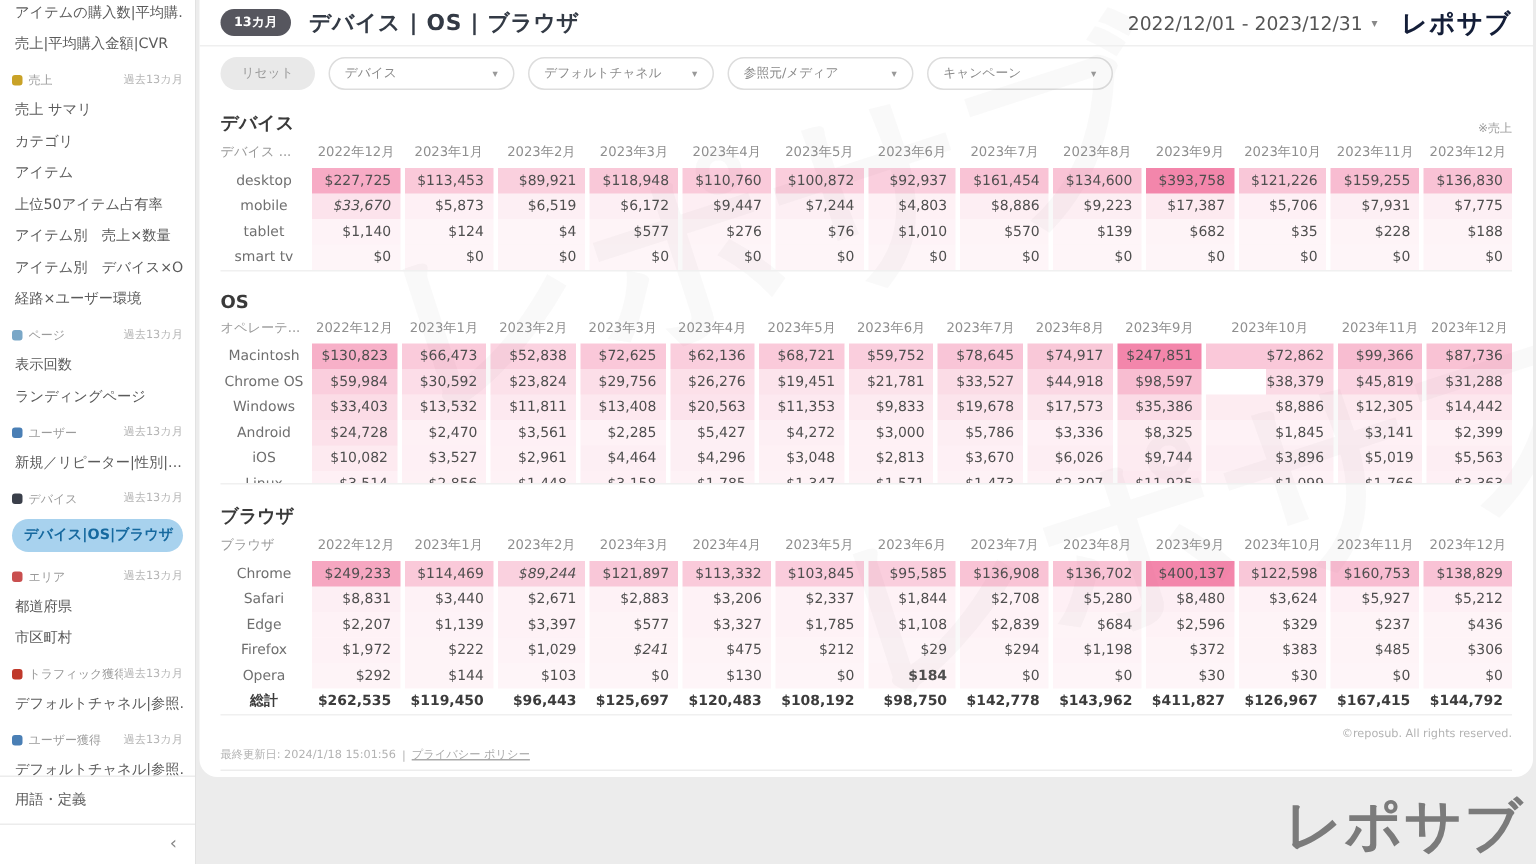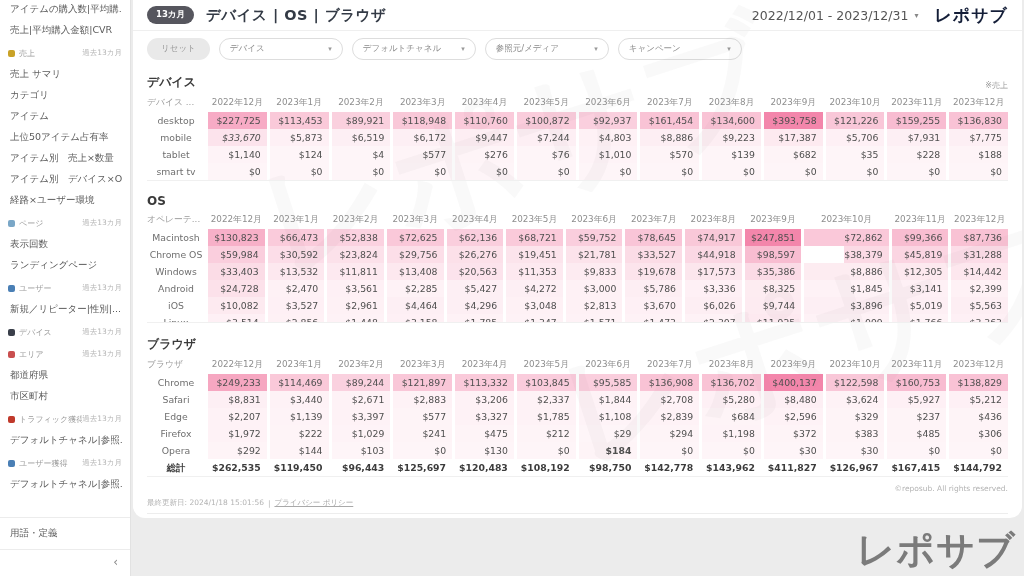--- a/index.html
+++ b/index.html
@@ -101,20 +101,21 @@
         <span class="side-ico" style="background: rgb(74, 127, 181);"></span>
         <span class="side-sec-label">ユーザー</span>
         <span class="side-sec-meta">過去13カ月</span>
       </div>
       <div class="side-link">新規／リピーター|性別|...</div>
       <div class="side-section">
         <span class="side-ico" style="background: rgb(58, 63, 74);"></span>
         <span class="side-sec-label">デバイス</span>
         <span class="side-sec-meta">過去13カ月</span>
       </div>
+      <div class="side-link active">デバイス|OS|ブラウザ</div>
       <div class="side-section">
         <span class="side-ico" style="background: rgb(201, 79, 79);"></span>
         <span class="side-sec-label">エリア</span>
         <span class="side-sec-meta">過去13カ月</span>
       </div>
       <div class="side-link">都道府県</div>
       <div class="side-link">市区町村</div>
       <div class="side-section">
         <span class="side-ico" style="background: rgb(192, 57, 43);"></span>
         <span class="side-sec-label">トラフィック獲得</span>
@@ -371,21 +372,21 @@
             <div class="th">2023年6月</div>
             <div class="th">2023年7月</div>
             <div class="th">2023年8月</div>
             <div class="th">2023年9月</div>
             <div class="th">2023年10月</div>
             <div class="th">2023年11月</div>
             <div class="th">2023年12月</div>
             <div class="tl">Chrome</div>
             <div class="td" style="background: rgba(236, 64, 122, 0.463);">$249,233</div>
             <div class="td" style="background: rgba(236, 64, 122, 0.282);">$114,469</div>
-            <div class="td" style="background: rgba(236, 64, 122, 0.243);">$89,244</div>
+            <div class="td" style="background: rgba(236, 64, 122, 0.243); font-style: italic;">$89,244</div>
             <div class="td" style="background: rgba(236, 64, 122, 0.294);">$121,897</div>
             <div class="td" style="background: rgba(236, 64, 122, 0.28);">$113,332</div>
             <div class="td" style="background: rgba(236, 64, 122, 0.267);">$103,845</div>
             <div class="td" style="background: rgba(236, 64, 122, 0.255);">$95,585</div>
             <div class="td" style="background: rgba(236, 64, 122, 0.314);">$136,908</div>
             <div class="td" style="background: rgba(236, 64, 122, 0.314);">$136,702</div>
             <div class="td" style="background: rgba(236, 64, 122, 0.635);">$400,137</div>
             <div class="td" style="background: rgba(236, 64, 122, 0.294);">$122,598</div>
             <div class="td" style="background: rgba(236, 64, 122, 0.35);">$160,753</div>
             <div class="td" style="background: rgba(236, 64, 122, 0.318);">$138,829</div>
@@ -414,21 +415,21 @@
             <div class="td" style="background: rgba(236, 64, 122, 0.07);">$2,839</div>
             <div class="td" style="background: rgba(236, 64, 122, 0.06);">$684</div>
             <div class="td" style="background: rgba(236, 64, 122, 0.067);">$2,596</div>
             <div class="td" style="background: rgba(236, 64, 122, 0.06);">$329</div>
             <div class="td" style="background: rgba(236, 64, 122, 0.06);">$237</div>
             <div class="td" style="background: rgba(236, 64, 122, 0.06);">$436</div>
             <div class="tl">Firefox</div>
             <div class="td" style="background: rgba(236, 64, 122, 0.067);">$1,972</div>
             <div class="td" style="background: rgba(236, 64, 122, 0.06);">$222</div>
             <div class="td" style="background: rgba(236, 64, 122, 0.063);">$1,029</div>
-            <div class="td" style="background: rgba(236, 64, 122, 0.06);">$241</div>
+            <div class="td" style="background: rgba(236, 64, 122, 0.06); font-style: italic;">$241</div>
             <div class="td" style="background: rgba(236, 64, 122, 0.06);">$475</div>
             <div class="td" style="background: rgba(236, 64, 122, 0.06);">$212</div>
             <div class="td" style="background: rgba(236, 64, 122, 0.055);">$29</div>
             <div class="td" style="background: rgba(236, 64, 122, 0.06);">$294</div>
             <div class="td" style="background: rgba(236, 64, 122, 0.063);">$1,198</div>
             <div class="td" style="background: rgba(236, 64, 122, 0.06);">$372</div>
             <div class="td" style="background: rgba(236, 64, 122, 0.06);">$383</div>
             <div class="td" style="background: rgba(236, 64, 122, 0.06);">$485</div>
             <div class="td" style="background: rgba(236, 64, 122, 0.06);">$306</div>
             <div class="tl">Opera</div>

